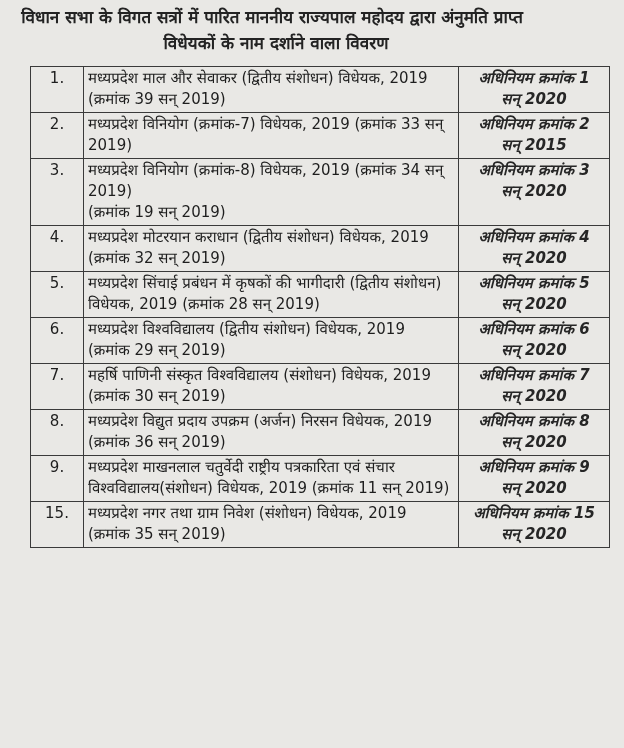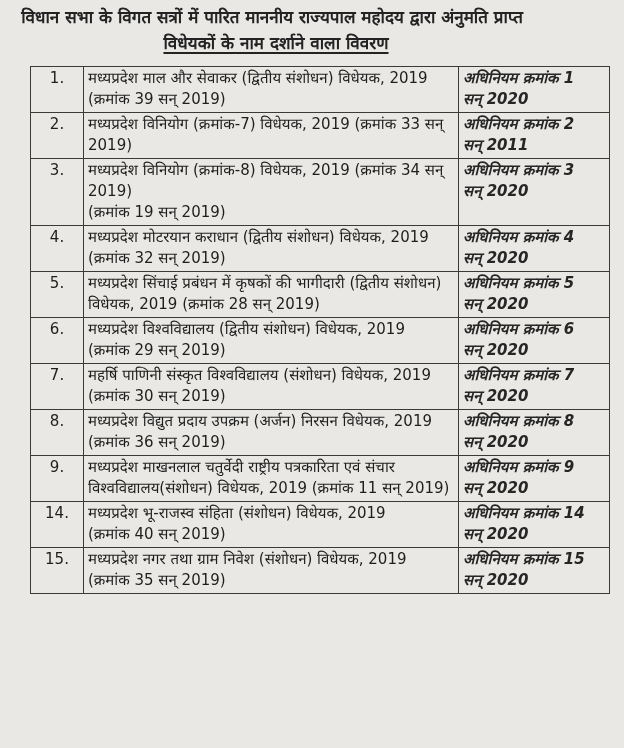--- a/index.html
+++ b/index.html
@@ -21,21 +21,20 @@
     padding-top: 4px;
   }
   .doc-title {
     text-align: center;
     font-weight: bold;
     font-size: 17px;
     line-height: 26px;
     color: #232323;
   }
   .doc-title .line2 {
-    text-decoration: underline;
     text-underline-offset: 3px;
     text-decoration-thickness: 1.5px;
     margin-left: 8px;
   }
   table.bills {
     border-collapse: collapse;
     table-layout: fixed;
     margin: 10px 0 0 30px;
     width: 567px;
     background: transparent;
@@ -54,21 +53,21 @@
     padding-top: 2px;
   }
   td.bill {
     width: 366px;
     padding-left: 9px;
     padding-right: 6px;
     white-space: pre-line;
   }
   td.act {
     width: 142px;
-    text-align: left;
+    text-align: center;
     font-weight: bold;
     font-style: italic;
     font-size: 14.5px;
     white-space: pre-line;
     color: #262626;
   }
 </style>
 </head>
 <body>
 
@@ -85,21 +84,21 @@
     <td class="bill">मध्यप्रदेश माल और सेवाकर (द्वितीय संशोधन) विधेयक, 2019
 (क्रमांक 39 सन् 2019)</td>
     <td class="act">अधिनियम क्रमांक 1
 सन् 2020</td>
   </tr>
 
   <tr class="bill-row">
     <td class="sno">2.</td>
     <td class="bill">मध्यप्रदेश विनियोग (क्रमांक-7) विधेयक, 2019 (क्रमांक 33 सन् 2019)</td>
     <td class="act">अधिनियम क्रमांक 2
-सन् 2011</td>
+सन् 2015</td>
   </tr>
 
   <tr class="bill-row">
     <td class="sno">3.</td>
     <td class="bill">मध्यप्रदेश विनियोग (क्रमांक-8) विधेयक, 2019 (क्रमांक 34 सन् 2019)
 (क्रमांक 19 सन् 2019)</td>
     <td class="act">अधिनियम क्रमांक 3
 सन् 2020</td>
   </tr>
 
@@ -148,27 +147,20 @@
     <td class="bill">मध्यप्रदेश माखनलाल चतुर्वेदी राष्ट्रीय पत्रकारिता एवं संचार
 विश्वविद्यालय(संशोधन) विधेयक, 2019 (क्रमांक 11 सन् 2019)</td>
     <td class="act">अधिनियम क्रमांक 9
 सन् 2020</td>
   </tr>
 
 
 
 
 
-  <tr class="bill-row">
-    <td class="sno">14.</td>
-    <td class="bill">मध्यप्रदेश भू-राजस्व संहिता (संशोधन) विधेयक, 2019
-(क्रमांक 40 सन् 2019)</td>
-    <td class="act">अधिनियम क्रमांक 14
-सन् 2020</td>
-  </tr>
 
   <tr class="bill-row">
     <td class="sno">15.</td>
     <td class="bill">मध्यप्रदेश नगर तथा ग्राम निवेश (संशोधन) विधेयक, 2019
 (क्रमांक 35 सन् 2019)</td>
     <td class="act">अधिनियम क्रमांक 15
 सन् 2020</td>
   </tr>
 </tbody>
   </table>

